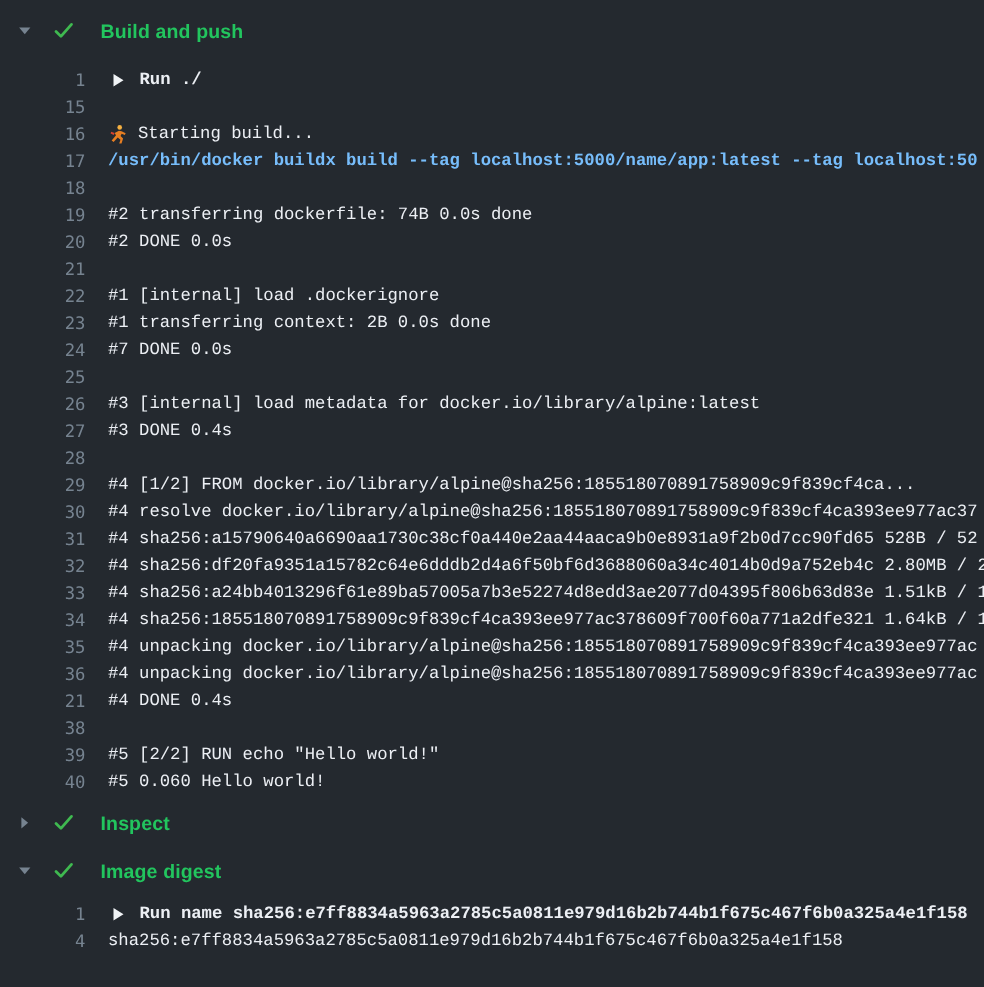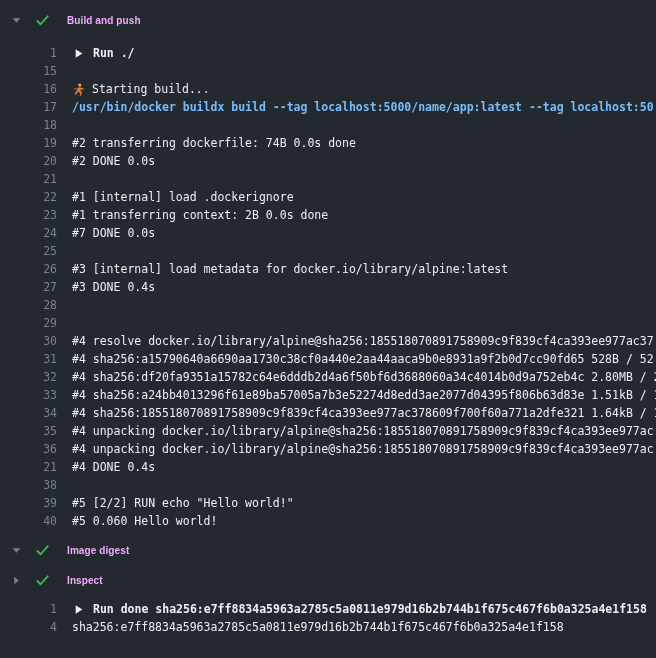--- a/index.html
+++ b/index.html
@@ -7,31 +7,31 @@
     width:656px;height:658px;overflow:hidden;
     background:#24292f;
     font-family:"Liberation Sans", sans-serif;
   }
   .log{padding-top:8px;}
   .sec-header{
     display:flex;align-items:center;height:24px;padding-left:10px;cursor:pointer;
   }
   .tri{width:12px;height:12px;flex:none;display:flex;align-items:center;justify-content:center;}
   .chk{width:15px;height:15px;flex:none;margin-left:13px;display:flex;align-items:center;justify-content:center;}
-  .sec-title{margin-left:17px;color:#f0abfc;font-weight:700;font-size:10px;letter-spacing:.1px;}
+  .sec-title{margin-left:17px;color:#22c55e;font-weight:700;font-size:13px;letter-spacing:.1px;}
   .block{margin-top:12px;}
   .block.digest{margin-top:8px;}
   .sec-inspect{margin-top:6px;}
   .sec-digest{margin-top:8px;}
   .row{
     display:flex;align-items:center;height:18px;overflow:hidden;
     font-family:"DejaVu Sans Mono", monospace;font-size:11.5px;white-space:pre;
   }
   .num{width:57px;flex:none;text-align:right;color:#768390;cursor:pointer;}
-  .txt{margin-left:15px;color:#eceff4;flex:none;}
+  .txt{margin-left:15px;color:#eceff4;flex:none;font-family:Liberation Mono, monospace;}
   .after-icon{margin-left:0;}
   .txt.cmd{color:#77bdfb;font-weight:bold;}
   .txt.bold{font-weight:bold;}
   .li-icon{width:13px;height:13px;flex:none;margin-left:15px;margin-right:7px;display:flex;align-items:center;justify-content:center;}
   .li-icon.play{margin-right:8px;}
   svg{display:block;}
 </style>
 </head>
 <body>
 
@@ -64,58 +64,58 @@
       <div class="row"><span class="num">19</span><span class="txt text">#2 transferring dockerfile: 74B 0.0s done</span></div>
       <div class="row"><span class="num">20</span><span class="txt text">#2 DONE 0.0s</span></div>
       <div class="row"><span class="num">21</span><span class="txt text"></span></div>
       <div class="row"><span class="num">22</span><span class="txt text">#1 [internal] load .dockerignore</span></div>
       <div class="row"><span class="num">23</span><span class="txt text">#1 transferring context: 2B 0.0s done</span></div>
       <div class="row"><span class="num">24</span><span class="txt text">#7 DONE 0.0s</span></div>
       <div class="row"><span class="num">25</span><span class="txt text"></span></div>
       <div class="row"><span class="num">26</span><span class="txt text">#3 [internal] load metadata for docker.io/library/alpine:latest</span></div>
       <div class="row"><span class="num">27</span><span class="txt text">#3 DONE 0.4s</span></div>
       <div class="row"><span class="num">28</span><span class="txt text"></span></div>
-      <div class="row"><span class="num">29</span></div>
+      <div class="row"><span class="num">29</span><span class="txt text">#4 [1/2] FROM docker.io/library/alpine@sha256:185518070891758909c9f839cf4ca...</span></div>
       <div class="row"><span class="num">30</span><span class="txt text">#4 resolve docker.io/library/alpine@sha256:185518070891758909c9f839cf4ca393ee977ac37</span></div>
       <div class="row"><span class="num">31</span><span class="txt text">#4 sha256:a15790640a6690aa1730c38cf0a440e2aa44aaca9b0e8931a9f2b0d7cc90fd65 528B / 52</span></div>
       <div class="row"><span class="num">32</span><span class="txt text">#4 sha256:df20fa9351a15782c64e6dddb2d4a6f50bf6d3688060a34c4014b0d9a752eb4c 2.80MB / 2</span></div>
       <div class="row"><span class="num">33</span><span class="txt text">#4 sha256:a24bb4013296f61e89ba57005a7b3e52274d8edd3ae2077d04395f806b63d83e 1.51kB / 1</span></div>
       <div class="row"><span class="num">34</span><span class="txt text">#4 sha256:185518070891758909c9f839cf4ca393ee977ac378609f700f60a771a2dfe321 1.64kB / 1</span></div>
       <div class="row"><span class="num">35</span><span class="txt text">#4 unpacking docker.io/library/alpine@sha256:185518070891758909c9f839cf4ca393ee977ac</span></div>
       <div class="row"><span class="num">36</span><span class="txt text">#4 unpacking docker.io/library/alpine@sha256:185518070891758909c9f839cf4ca393ee977ac</span></div>
       <div class="row"><span class="num">21</span><span class="txt text">#4 DONE 0.4s</span></div>
       <div class="row"><span class="num">38</span><span class="txt text"></span></div>
       <div class="row"><span class="num">39</span><span class="txt text">#5 [2/2] RUN echo "Hello world!"</span></div>
       <div class="row"><span class="num">40</span><span class="txt text">#5 0.060 Hello world!</span></div>
+    </div>
+    <div class="sec-header sec-inspect">
+      <span class="tri">
+        <svg width="9" height="9" viewBox="0 0 12 12">
+          <path d="M3 1l6 5-6 5z" fill="#768390"></path>
+        </svg>
+      </span>
+      <span class="chk">
+        <svg width="15" height="15" viewBox="0 0 16 16">
+          <path d="M2.5 8.5l3.5 3.5L13.5 3.5" stroke="#3fb950" stroke-width="2" fill="none" stroke-linecap="round" stroke-linejoin="round"></path>
+        </svg>
+      </span>
+      <span class="sec-title">Inspect</span>
     </div>
     <div class="sec-header sec-digest">
       <span class="tri">
         <svg width="9" height="9" viewBox="0 0 12 12">
           <path d="M1 3h10L6 9z" fill="#768390"></path>
         </svg>
       </span>
       <span class="chk">
         <svg width="15" height="15" viewBox="0 0 16 16">
           <path d="M2.5 8.5l3.5 3.5L13.5 3.5" stroke="#3fb950" stroke-width="2" fill="none" stroke-linecap="round" stroke-linejoin="round"></path>
         </svg>
       </span>
       <span class="sec-title">Image digest</span>
     </div>
-    <div class="sec-header sec-inspect">
-      <span class="tri">
-        <svg width="9" height="9" viewBox="0 0 12 12">
-          <path d="M3 1l6 5-6 5z" fill="#768390"></path>
-        </svg>
-      </span>
-      <span class="chk">
-        <svg width="15" height="15" viewBox="0 0 16 16">
-          <path d="M2.5 8.5l3.5 3.5L13.5 3.5" stroke="#3fb950" stroke-width="2" fill="none" stroke-linecap="round" stroke-linejoin="round"></path>
-        </svg>
-      </span>
-      <span class="sec-title">Inspect</span>
-    </div>
     <div class="block digest">
       <div class="row"><span class="num">1</span><span class="li-icon play"><svg width="10" height="11" viewBox="0 0 12 13">
             <path d="M2 1.5l8 5-8 5z" fill="#f0f3f6"></path>
-          </svg></span><span class="txt bold after-icon">Run done sha256:e7ff8834a5963a2785c5a0811e979d16b2b744b1f675c467f6b0a325a4e1f158</span></div>
+          </svg></span><span class="txt bold after-icon">Run name sha256:e7ff8834a5963a2785c5a0811e979d16b2b744b1f675c467f6b0a325a4e1f158</span></div>
       <div class="row"><span class="num">4</span><span class="txt text">sha256:e7ff8834a5963a2785c5a0811e979d16b2b744b1f675c467f6b0a325a4e1f158</span></div>
     </div>
   </div>
 
 </body></html>

